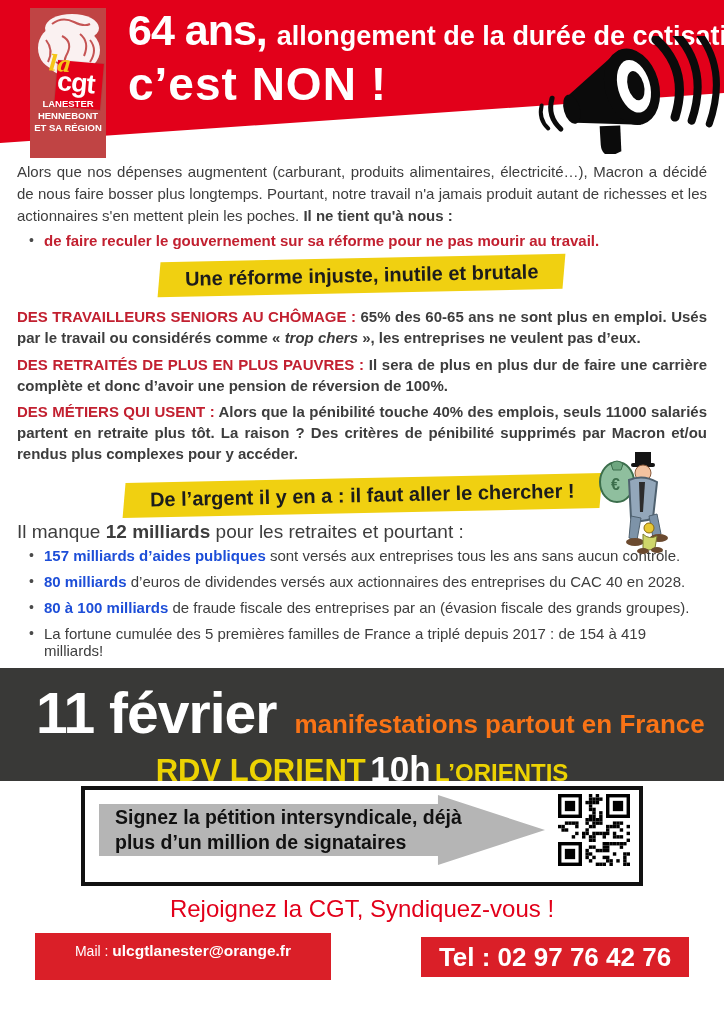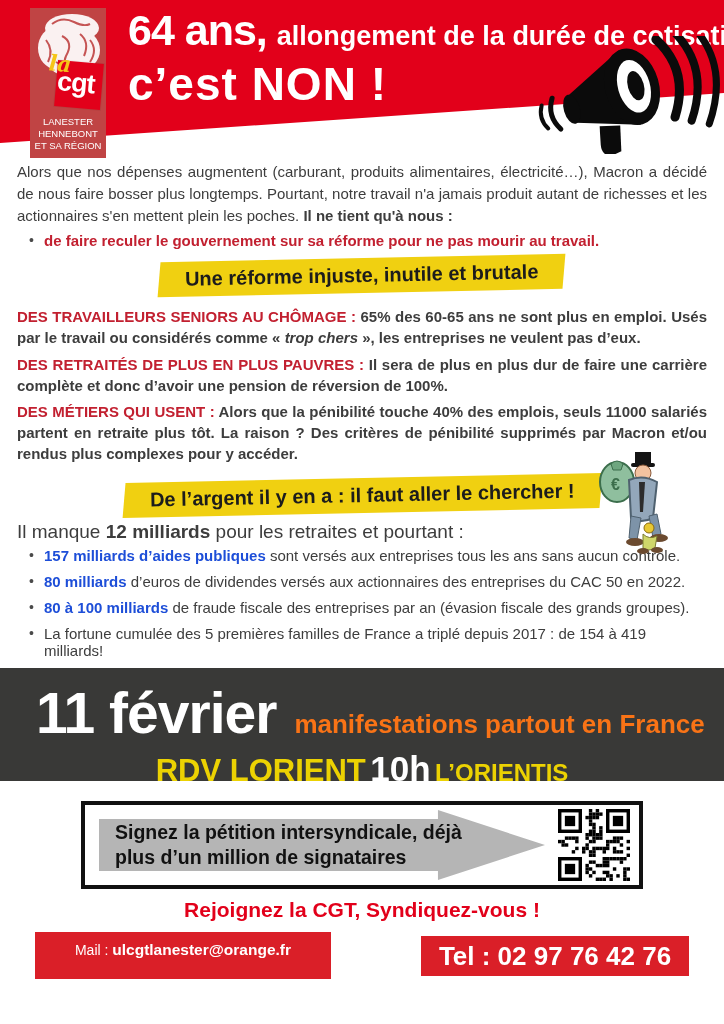--- a/index.html
+++ b/index.html
@@ -15,22 +15,22 @@
               background:#c04444; z-index:3; }
   .fist { position:absolute; left:2px; top:2px; width:78px; height:72px; }
   .lacgt { position:absolute; left:26px; top:54px; width:46px; height:46px;
            background:#e2001a; transform:rotate(5deg);
            box-shadow:0 0 0 1px rgba(0,0,0,.05); }
   .lacgt .la { position:absolute; left:-9px; top:-10px; color:#f5c518;
                font-family:"DejaVu Serif", serif; font-style:italic;
                font-weight:bold; font-size:22px; z-index:2; }
   .lacgt .cgt { position:absolute; left:1px; top:6px; color:#fff; font-weight:bold;
                 font-size:27px; letter-spacing:-1px; }
-  .region { position:absolute; left:0; right:0; bottom:6px; text-align:center;
-            color:#fff; font-weight:normal; font-size:9.5px; line-height:12px; }
+  .region { position:absolute; left:0; right:0; bottom:24px; text-align:center;
+            color:#fff; font-weight:bold; font-size:9.5px; line-height:12px; }
   .title-block { position:absolute; left:128px; top:6px; z-index:2; color:#fff; }
   .title-line1 { display:flex; align-items:baseline; gap:10px; white-space:nowrap; }
   .t-big { font-size:43px; font-weight:bold; letter-spacing:-1px; }
   .t-rest { font-size:27px; font-weight:bold; }
   .title-line2 { font-size:46px; font-weight:bold; margin-top:2px; letter-spacing:1px; }
   .megaphone { position:absolute; right:2px; top:36px; width:208px; height:118px; z-index:4; }
 
   
   .content { padding:0 17px; color:#3d3d3d; }
   .intro-p { margin-top:3px; font-size:15px; line-height:22px; text-align:justify; }
@@ -64,31 +64,31 @@
   .event { margin-top:7px; height:113px; background:#393937; color:#fff; padding-top:12px; }
   .event-line1 { display:flex; align-items:baseline; padding:0 22px 0 36px; gap:18px; }
   .ev-date { font-size:57px; font-weight:bold; letter-spacing:-1px; white-space:nowrap; }
   .ev-manif { font-size:26px; font-weight:bold; color:#f97316; white-space:nowrap; }
   .event-line2 { text-align:center; margin-top:3px; white-space:nowrap; }
   .ev-rdv { font-size:31px; font-weight:bold; color:#ecd202; }
   .ev-time { font-size:35px; font-weight:bold; color:#fff; }
   .ev-place { font-size:24px; font-weight:bold; color:#ecd202; }
 
   
-  .petition { position:relative; margin:20px auto 0; width:562px; height:88px;
+  .petition { position:relative; margin:5px auto 0; width:562px; height:100px;
               background:#fff; border:4px solid #111; }
   .arrow { position:absolute; left:14px; top:5px; width:446px; height:70px;
            background:#b5b5b5;
            clip-path:polygon(0 13%,76% 13%,76% 0,100% 50%,76% 100%,76% 87%,0 87%); }
   .arrow-text { position:absolute; left:30px; top:15px; color:#111; font-weight:bold;
                 font-size:19.5px; line-height:25px; white-space:nowrap; z-index:2; }
   .qr { position:absolute; right:9px; top:4px; width:72px; height:72px; }
 
   
-  .join { margin-top:9px; text-align:center; color:#e2001a; font-weight:bold; font-size:21px; }
+  .join { margin-top:9px; text-align:center; color:#e2001a; font-weight:normal; font-size:24px; }
   .contact-row { display:flex; justify-content:space-between; align-items:center;
                  padding:0 35px; margin-top:10px; }
   .mail-box { background:#da1f28; color:#fff; width:296px; height:47px; line-height:36px;
               text-align:center; font-size:14px; }
   .mail-box b { font-size:15.5px; }
   .tel-box { background:#da1f28; color:#fff; width:268px; height:40px; line-height:40px;
              text-align:center; font-size:26px; font-weight:bold; }
 </style>
 </head>
 <body>
@@ -207,21 +207,21 @@
       </svg>
     </div>
 
     <p class="money-lead">
       <span>Il manque</span>
       <b>12 milliards</b>
       <span>pour les retraites et pourtant :</span>
     </p>
     <ul class="blist money-bullets">
       <li><b>157 milliards d’aides publiques</b> <span>sont versés aux entreprises tous les ans sans aucun contrôle.</span></li>
-      <li><b>80 milliards</b> <span>d’euros de dividendes versés aux actionnaires des entreprises du CAC 50 en 2022.</span></li>
+      <li><b>80 milliards</b> <span>d’euros de dividendes versés aux actionnaires des entreprises du CAC 40 en 2028.</span></li>
       <li><b>80 à 100 milliards</b> <span>de fraude fiscale des entreprises par an (évasion fiscale des grands groupes).</span></li>
       <li><b></b><span>La fortune cumulée des 5 premières familles de France a triplé depuis 2017 : de 154 à 419 milliards!</span></li>
     </ul>
   </div>
 
   <div class="event">
     <div class="event-line1">
       <span class="ev-date">11 février</span>
       <span class="ev-manif">manifestations partout en France</span>
     </div>

